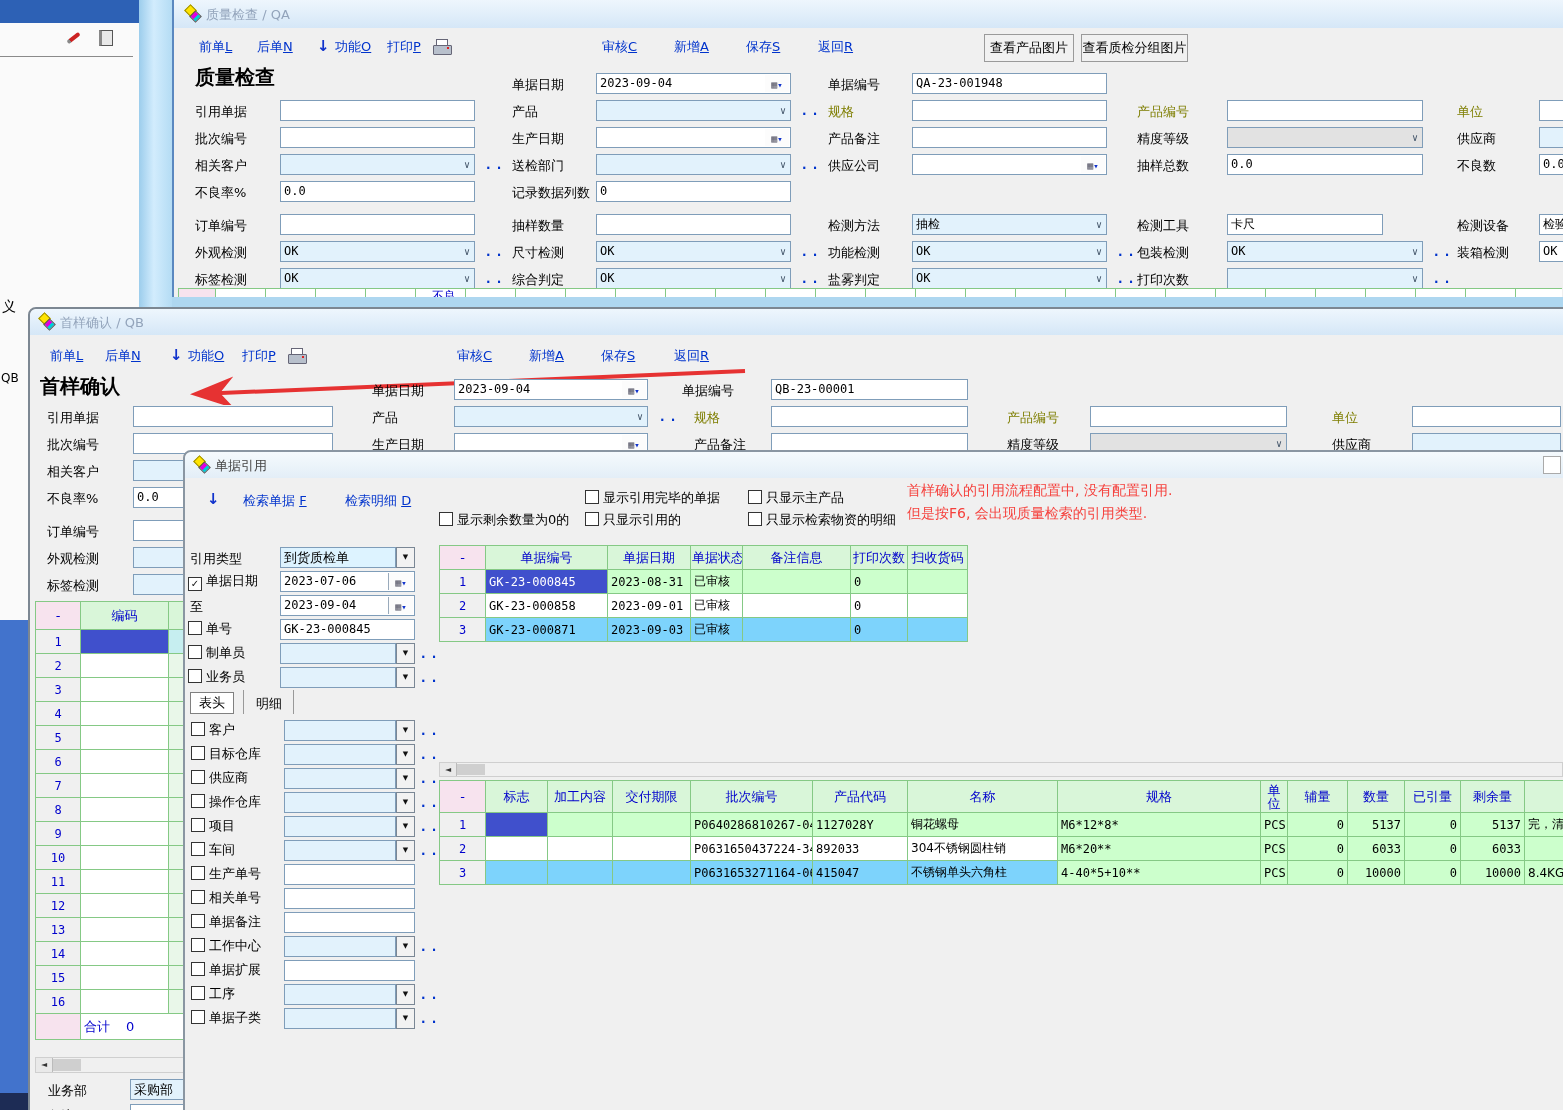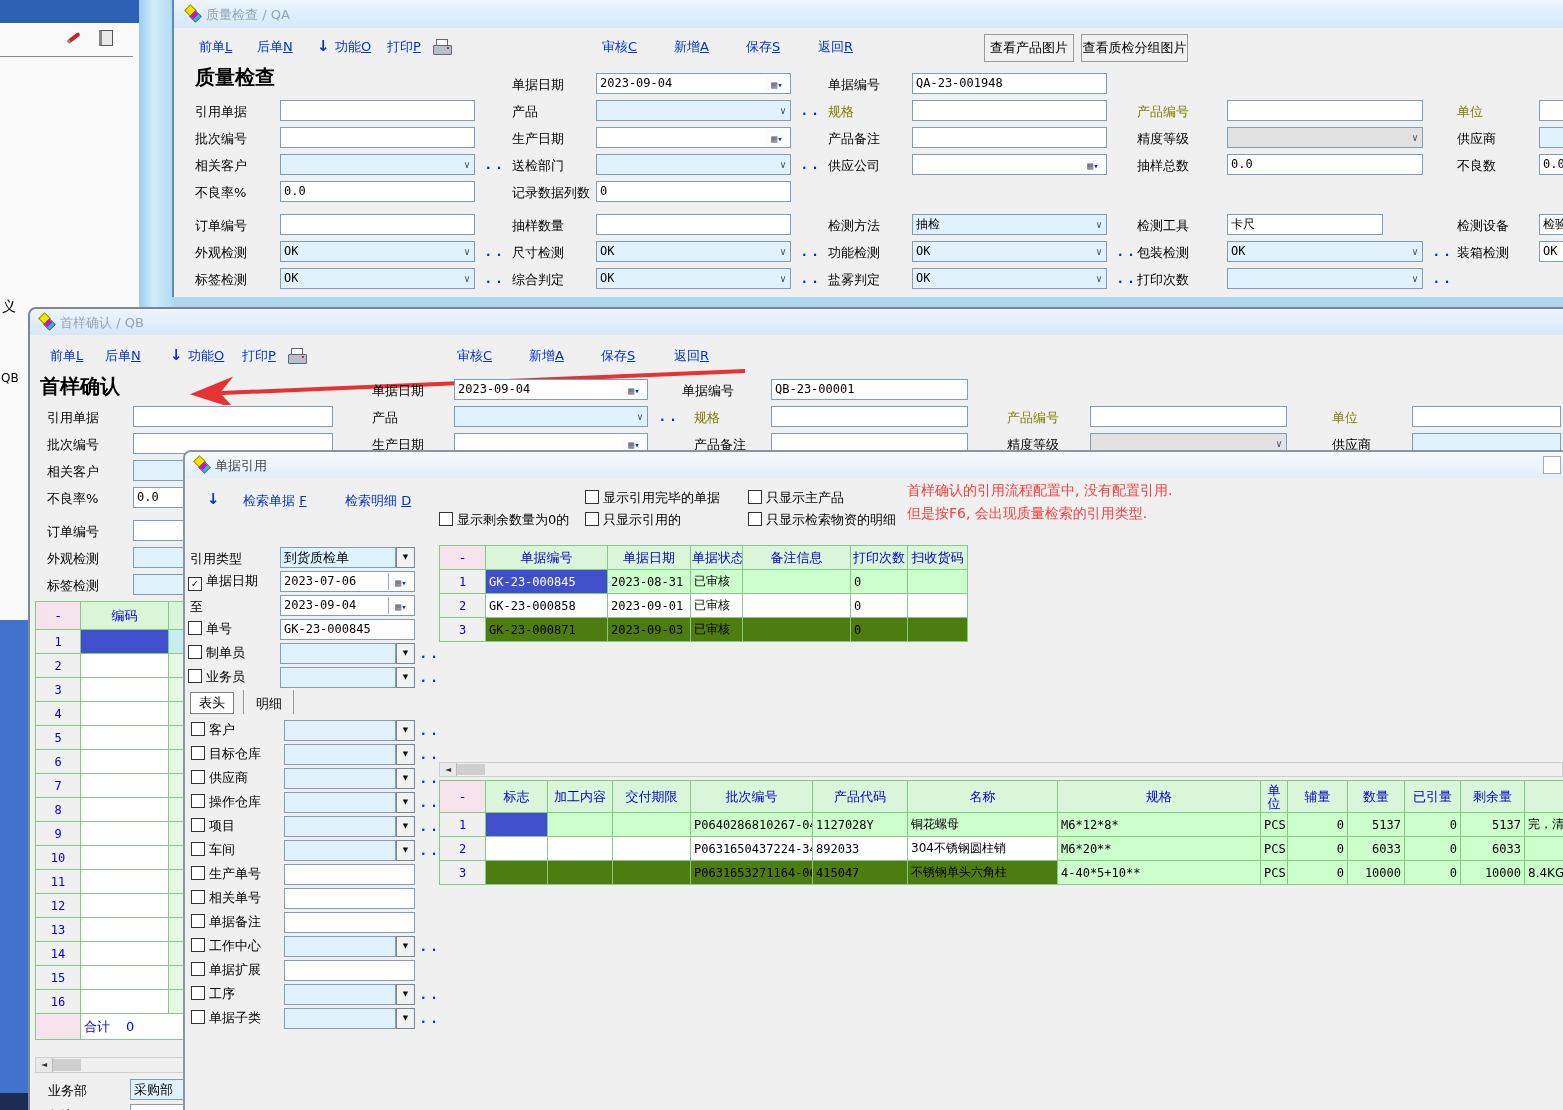--- a/index.html
+++ b/index.html
@@ -29,21 +29,21 @@
   .ftitle{position:absolute;font-size:20px;font-weight:bold;white-space:nowrap}
   .cbl{position:absolute;font-size:13px;white-space:nowrap;height:16px;line-height:15px}
   .cbi{display:inline-block;width:12px;height:12px;border:1px solid #333;background:#fff;margin-right:4px;vertical-align:-2px;font-size:10px;line-height:11px;text-align:center;color:#111}
   .red{position:absolute;color:#f5413d;font-size:14px;white-space:nowrap}
   table.grd{position:absolute;border-collapse:collapse;table-layout:fixed;background:#fff}
   .grd th,.grd td{border:1px solid #85c985;overflow:hidden;white-space:nowrap;padding:0 3px;font-size:12px;height:24px;box-sizing:border-box;text-align:left}
   .grd th{background:#d9f6d9;color:#0000cc;font-weight:normal;font-size:13px;text-align:center;padding:0 1px}
   .grd th.pk{background:#f7e3ee}
   .grd td.ix{background:#f0f0f0;color:#0000cc;text-align:center;font-family:"DejaVu Sans Mono",monospace}
   .grd td.mint{background:#ccffcc}
-  .grd td.az{background:#4d7c0f}
+  .grd td.az{background:#7dd3fc}
   .grd td.sel{background:#4050cc;color:#fff}
   .grd td.cy{background:#c6eef0}
   .grd td.g3{background:#e9f7e9}
   .grd td.num{text-align:right}
   .mono{font-family:"DejaVu Sans Mono",monospace}
   .grd th.wrap{white-space:normal;line-height:13px}
   .t2 th{height:32px}
   .totrow td{color:#0000cc;font-size:13px}
   .totrow td.pk2{background:#f7e3ee}
   .totv{margin-left:16px}
@@ -190,20 +190,25 @@
     <div class="lab" style="left:338px;top:270px">综合判定</div>
     <div class="inp blue" style="left:422px;top:268px;width:195px"><span class="val">OK</span><span class="chev">∨</span></div>
     <div class="dots" style="left:628px;top:272px">. .</div>
     <div class="lab" style="left:654px;top:270px">盐雾判定</div>
     <div class="inp blue" style="left:738px;top:268px;width:195px"><span class="val">OK</span><span class="chev">∨</span></div>
     <div class="dots" style="left:944px;top:272px">. .</div>
     <div class="lab" style="left:963px;top:270px">打印次数</div>
     <div class="inp blue" style="left:1053px;top:268px;width:196px"><span class="val"></span><span class="chev">∨</span></div>
     <div class="dots" style="left:1260px;top:272px">. .</div>
 
+    <div class="pstrip" style="left:4px;top:288px;width:1384px;height:9px">
+      <div class="pcells"></div>
+      <div class="pcorner"></div>
+      <div class="abs" style="left:254px;top:0;color:#0000cc;font-size:12px">不良</div>
+    </div>
   </div>
 
   <div class="win" id="qb" style="left:28px;top:307px;width:1535px;height:803px;border:2px solid #7c8792;border-radius:8px 0 0 0">
     <div class="tbarQA" style="height:26px;border-radius:6px 0 0 0">
       <span class="wic" style="left:8px;top:4px">
           <i class="a"></i>
           <i class="b2"></i>
         </span>
       <span class="ttxt" style="left:30px;top:5px">首样确认 / QB</span>
     </div>

